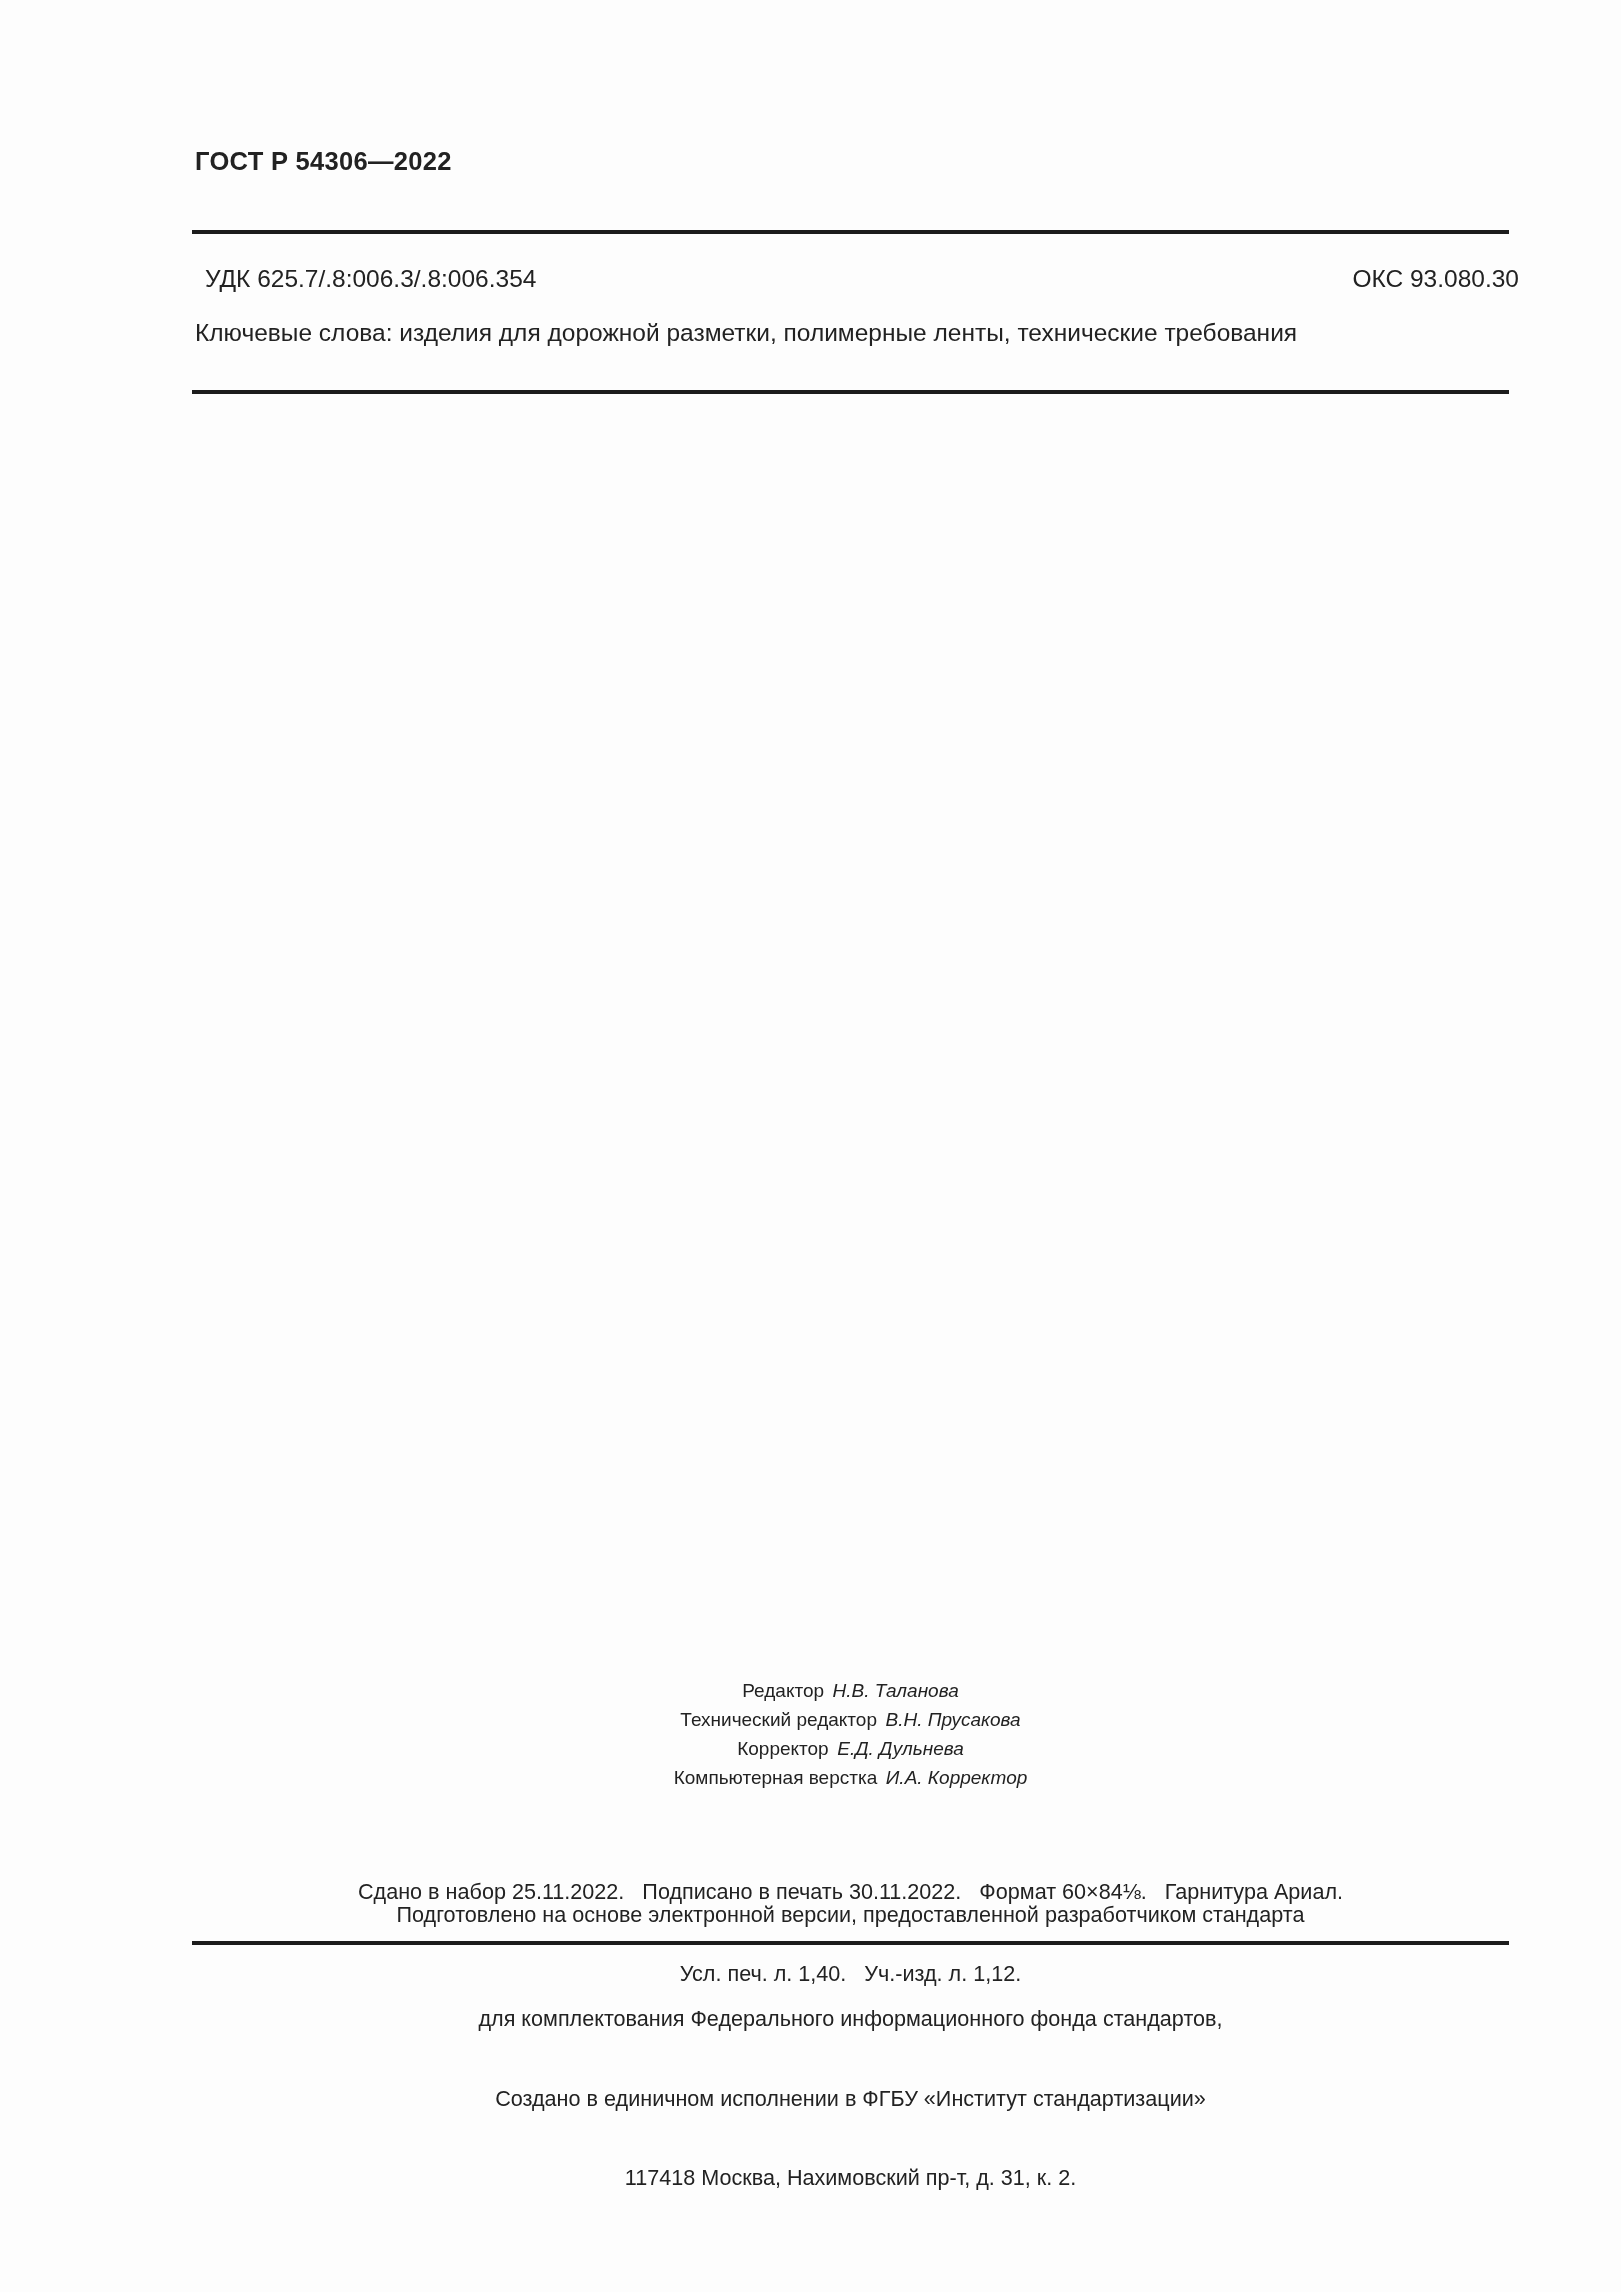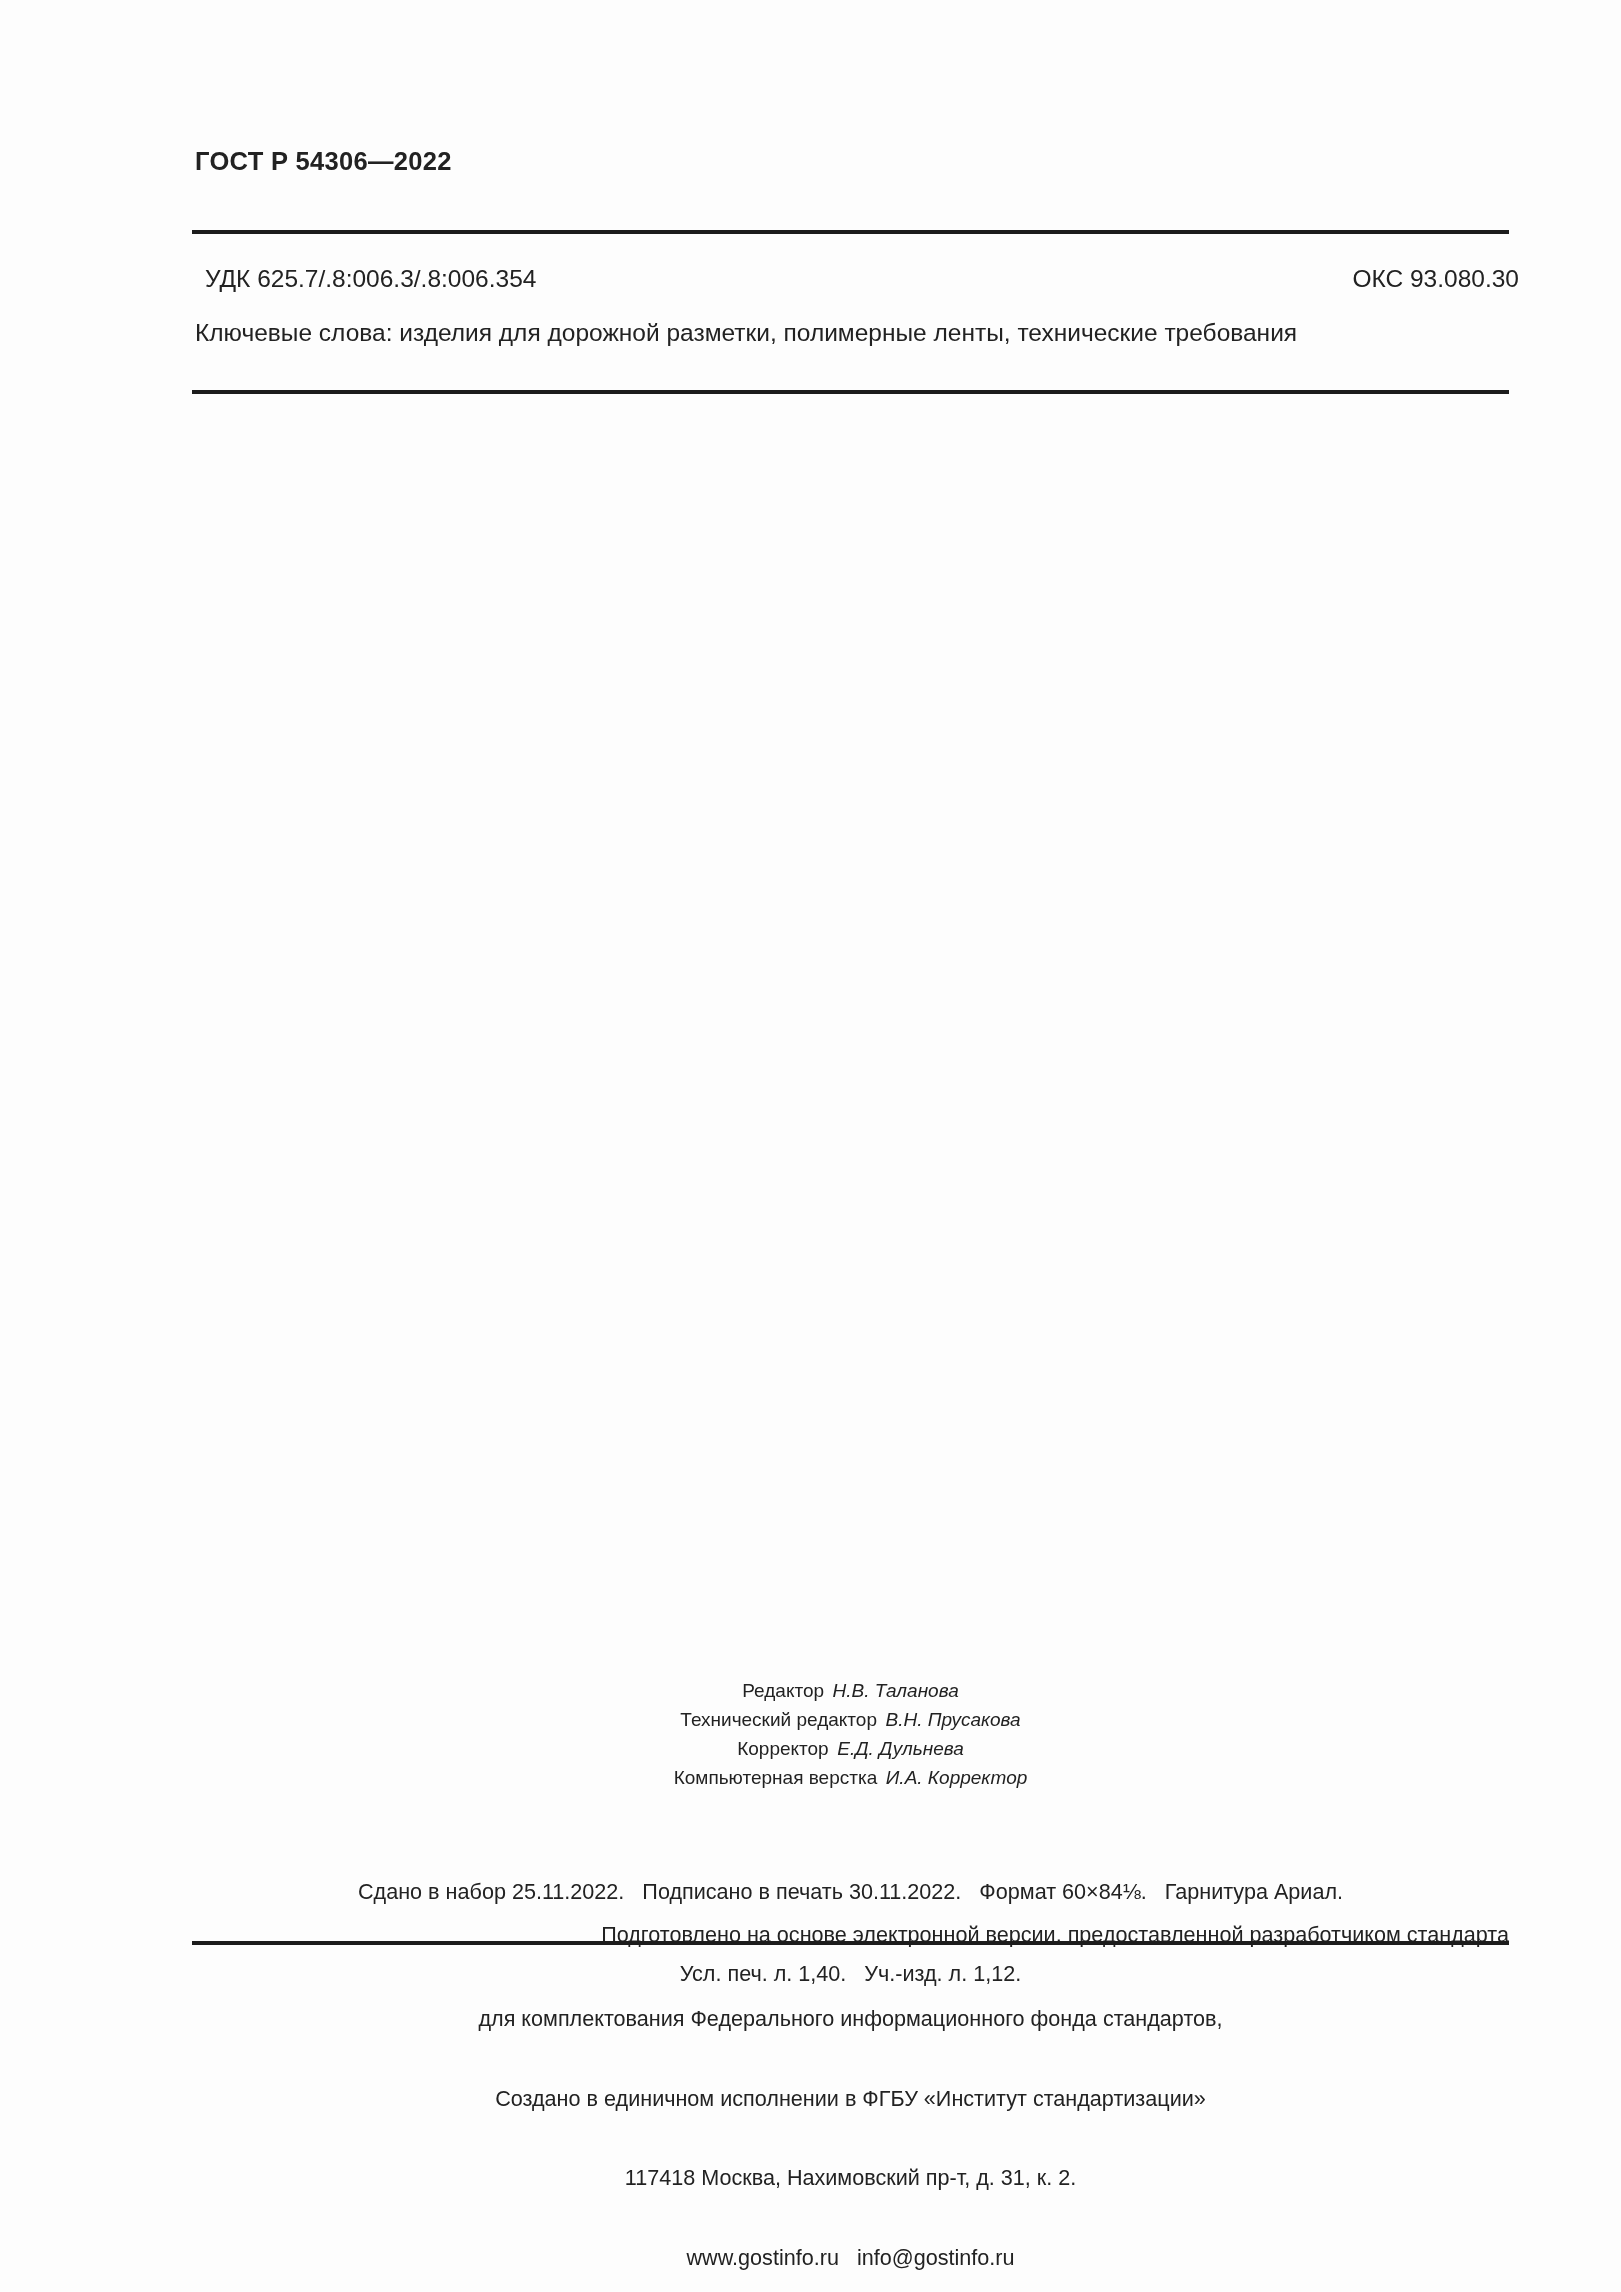--- a/index.html
+++ b/index.html
@@ -75,24 +75,23 @@
     text-align: center;
     font-size: 21.6px;
     line-height: 27.4px;
     white-space: pre-wrap;
   }
   .prepared {
     position: absolute;
     left: 192px;
     top: 1901px;
     width: 1317px;
-    text-align: right;
+    text-align: center;
     font-size: 21.6px;
     line-height: 27.4px;
-    margin-top: 20px;
   }
   .footer {
     position: absolute;
     left: 192px;
     top: 1953px;
     width: 1317px;
     text-align: center;
     font-size: 21.6px;
     line-height: 26.5px;
     white-space: pre-wrap;
@@ -137,17 +136,16 @@
   </div>
 
   <div class="prepared">Подготовлено на основе электронной версии, предоставленной разработчиком стандарта</div>
 
   <div class="hrule" style="top:1941px;"></div>
 
   <div class="footer">
     <div>для комплектования Федерального информационного фонда стандартов,</div>
     <div>Создано в единичном исполнении в ФГБУ «Институт стандартизации»</div>
     <div>117418 Москва, Нахимовский пр-т, д. 31, к. 2.</div>
-    <div>www.gostinfo.ru   info@gostinfo.ru</div>
   </div>
 
 </div>
 
 
 </body></html>

